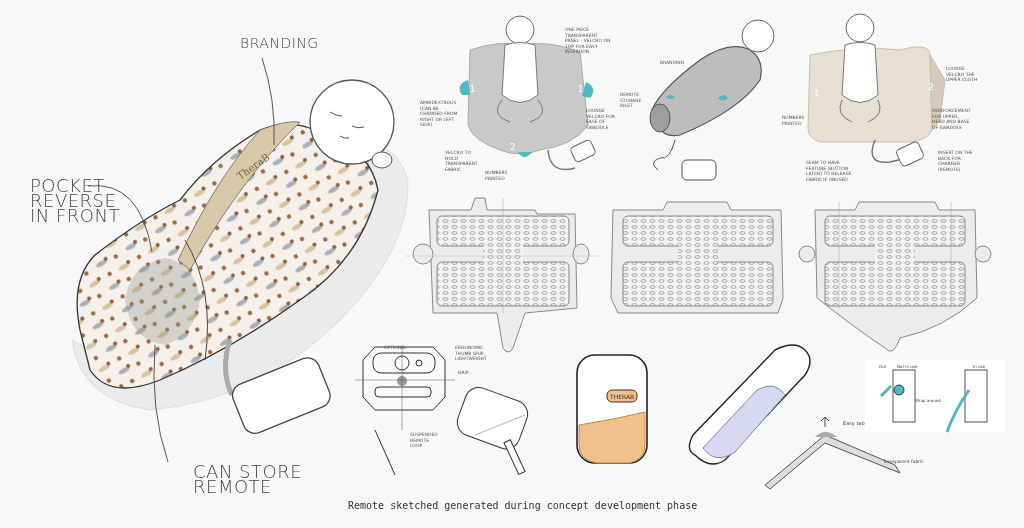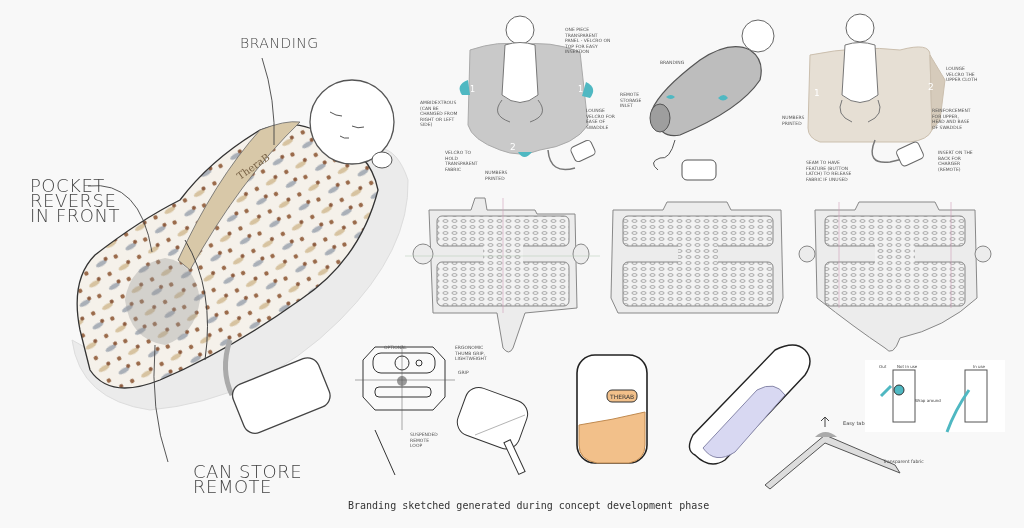--- a/index.html
+++ b/index.html
@@ -211,13 +211,13 @@
       <text x="50" y="42" font-size="4" fill="#444">Wrap around</text>
       <text x="108" y="8" font-size="4" fill="#444">In use</text>
     </g>
   </svg>
   <div class="abs tiny" style="left:384px;top:345px;">Optional</div>
   <div class="abs tiny" style="left:455px;top:345px;width:40px;">Ergonomic thumb grip, lightweight</div>
   <div class="abs tiny" style="left:458px;top:370px;">Grip</div>
   <div class="abs tiny" style="left:410px;top:432px;width:32px;">Suspended remote loop</div>
 </div>
 
-<div class="abs caption">Branding sketched generated during concept development phase</div>
+<div class="abs caption">Remote sketched generated during concept development phase</div>
 
 </body></html>

